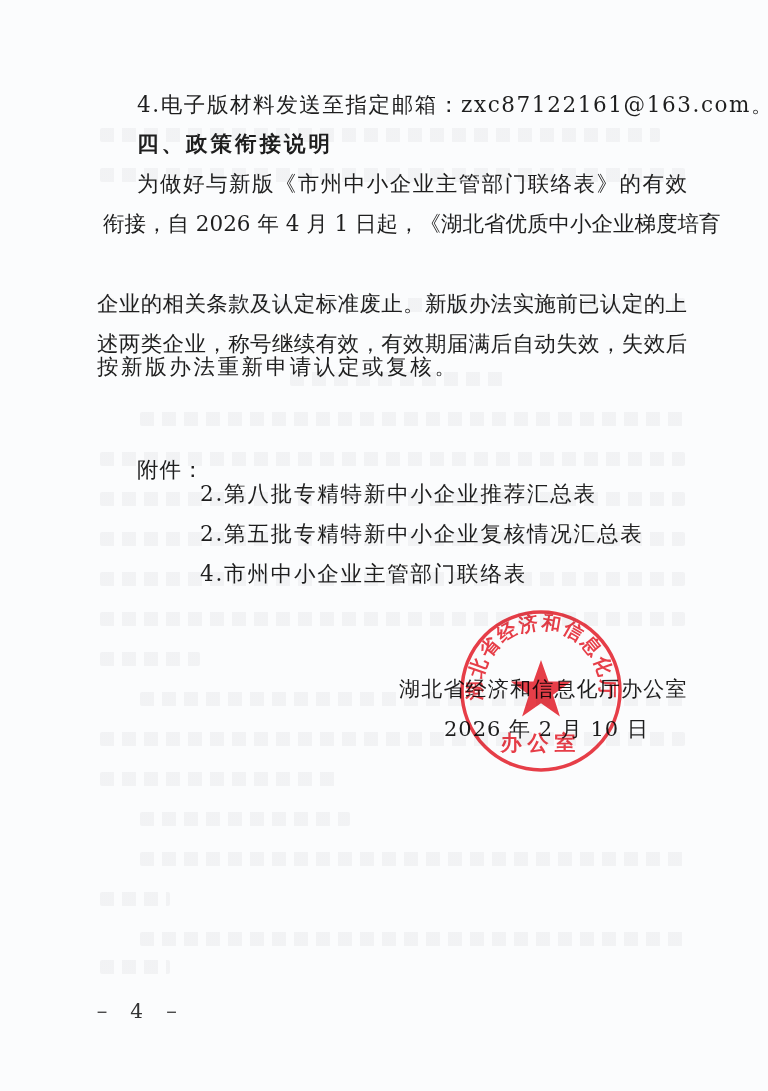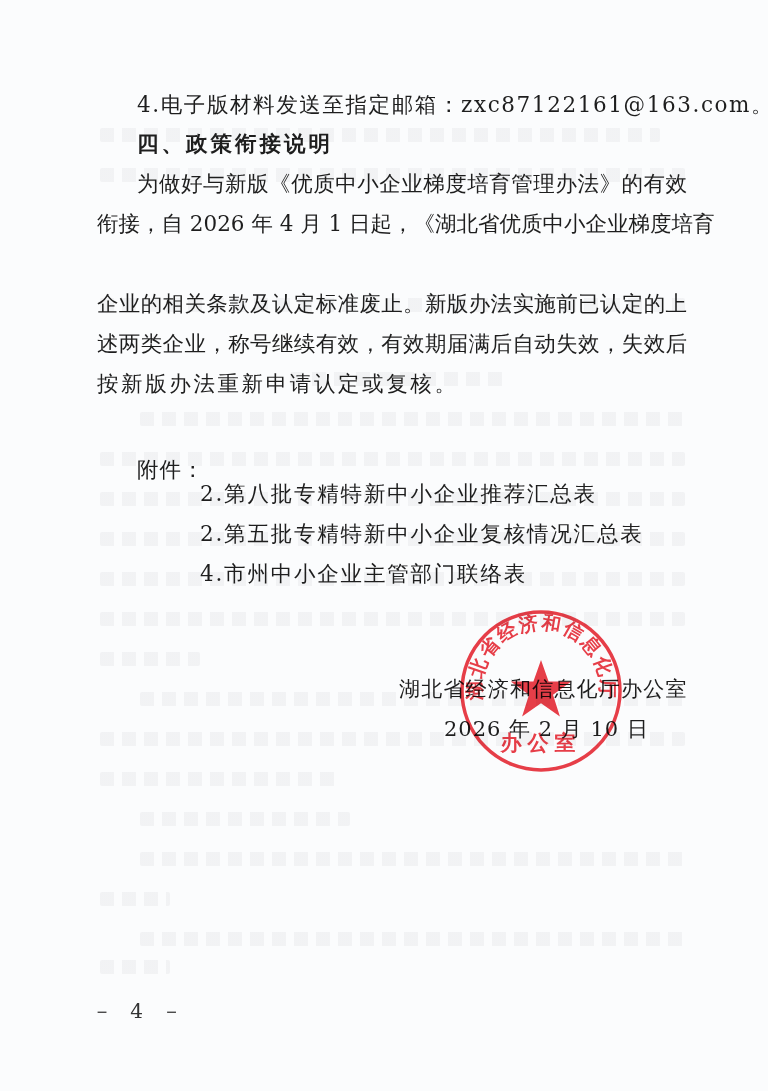--- a/index.html
+++ b/index.html
@@ -103,25 +103,25 @@
     <div class="bl" style="left:140px;top:852px;width:545px;"></div>
     <div class="bl" style="left:100px;top:892px;width:70px;"></div>
     <div class="bl" style="left:140px;top:932px;width:545px;"></div>
     <div class="bl" style="left:100px;top:960px;width:70px;"></div>
   </div>
 
   <div class="line indent" style="top:92px;letter-spacing:1.6px;">4.电子版材料发送至指定邮箱：zxc87122161@163.com。</div>
 
   <div class="line indent heading" style="top:131px;">四、政策衔接说明</div>
 
-  <div class="line indent" style="top:171px;width:550px;text-align:justify;text-align-last:justify;letter-spacing:0;">为做好与新版《优质中小企业梯度培育管理办法》的有效</div>
-  <div class="line justify" style="top:211px;">衔接，自 2026 年 4 月 1 日起，《湖北省优质中小企业梯度培育</div>
+  <div class="line indent" style="top:171px;width:550px;text-align:justify;text-align-last:justify;letter-spacing:0;">为做好与新版《市州中小企业主管部门联络表》的有效</div>
+  <div class="line justify" style="top:211px;margin-left:6px;">衔接，自 2026 年 4 月 1 日起，《湖北省优质中小企业梯度培育</div>
   <div class="line justify" style="top:291px;">企业的相关条款及认定标准废止。新版办法实施前已认定的上</div>
   <div class="line justify" style="top:331px;">述两类企业，称号继续有效，有效期届满后自动失效，失效后</div>
-  <div class="line" style="left:97px;top:371px;">按新版办法重新申请认定或复核。</div>
+  <div class="line" style="left:97px;top:354px;">按新版办法重新申请认定或复核。</div>
 
   <div class="line attach-label" style="top:457px;letter-spacing:1px;">附件：</div>
   <div class="line attach-item" style="top:481px;letter-spacing:1.8px;">2.第八批专精特新中小企业推荐汇总表</div>
   <div class="line attach-item" style="top:521px;letter-spacing:1.8px;">2.第五批专精特新中小企业复核情况汇总表</div>
   <div class="line attach-item" style="top:561px;letter-spacing:1.8px;">4.市州中小企业主管部门联络表</div>
 
   <div class="sig" style="left:399px;top:676px;letter-spacing:1.2px;">湖北省经济和信息化厅办公室</div>
   <div class="sig" style="left:444px;top:716px;letter-spacing:1px;">2026 年 2 月 10 日</div>
 
   <svg class="stamp" viewBox="0 0 166 166">

